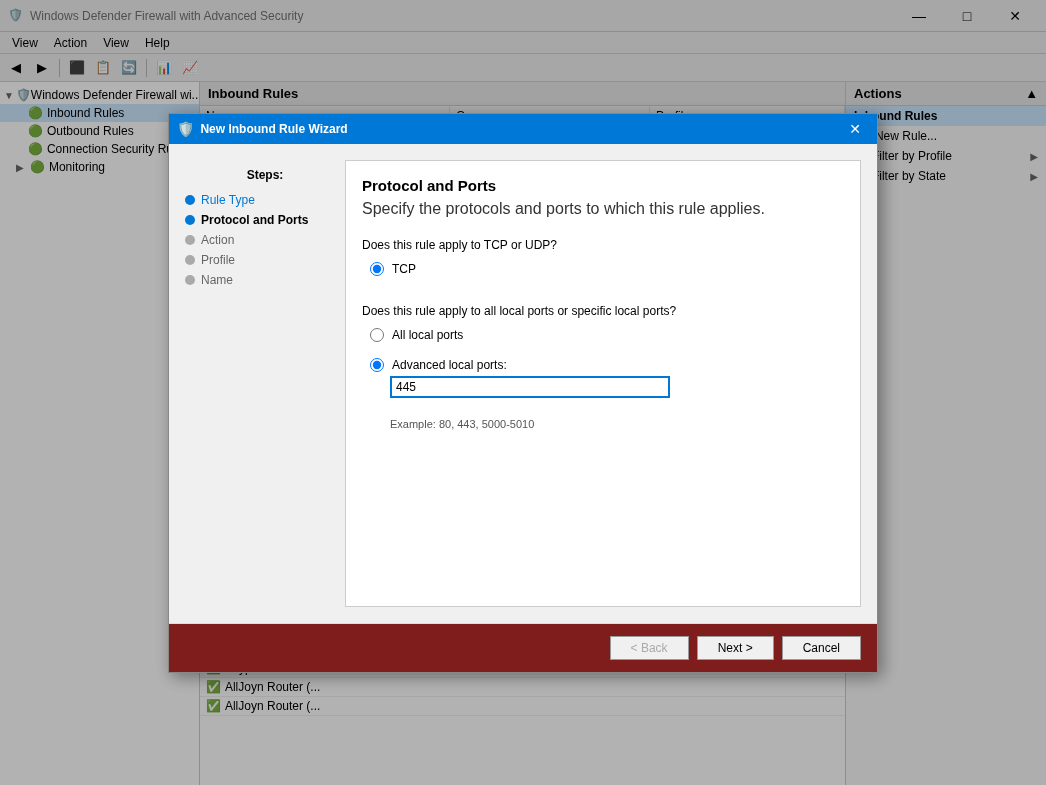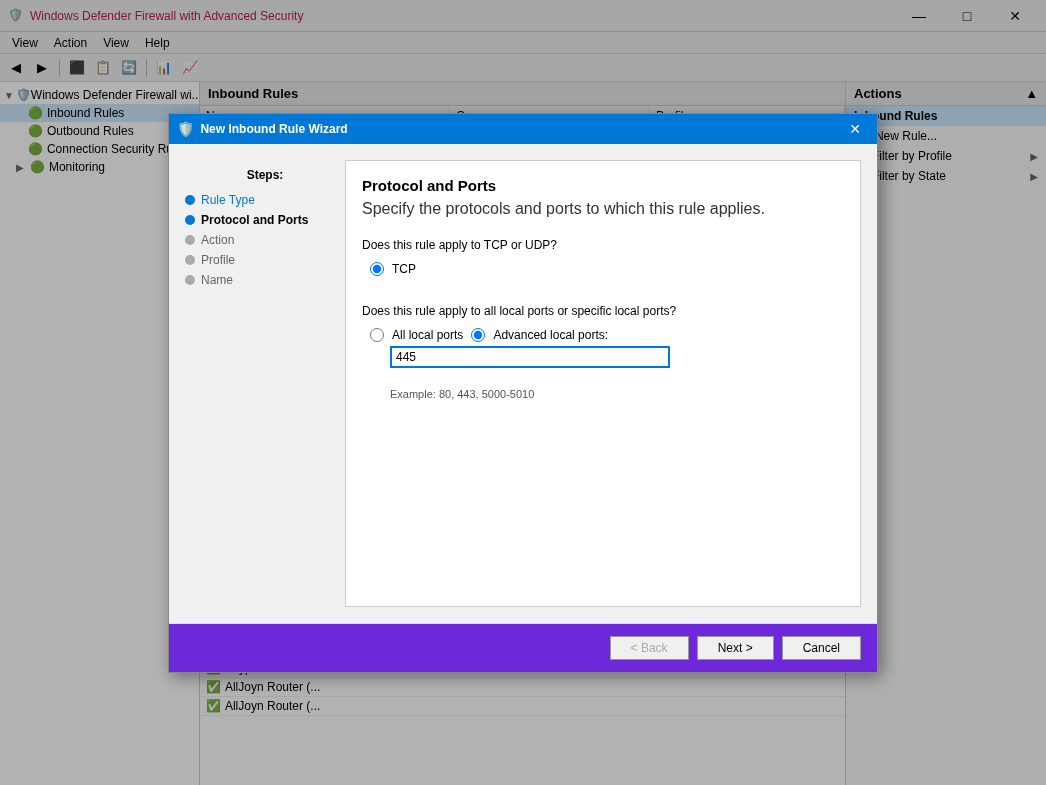--- a/index.html
+++ b/index.html
@@ -9,21 +9,21 @@
     .title-bar {
       background: #f0f0f0;
       height: 32px;
       display: flex;
       align-items: center;
       padding: 0 8px;
       border-bottom: 1px solid #ccc;
       user-select: none;
     }
     .title-bar-icon { width: 16px; height: 16px; margin-right: 6px; }
-    .title-bar-text { flex: 1; font-size: 12px; color: #be185d; }
+    .title-bar-text { flex: 1; font-size: 12px; color: #737373; }
     .title-bar-buttons { display: flex; gap: 2px; }
     .title-bar-btn {
       width: 46px; height: 32px; border: none; background: transparent;
       font-size: 14px; cursor: pointer; display: flex; align-items: center; justify-content: center;
     }
 
     
     .menu-bar {
       background: #f0f0f0;
       height: 22px;
@@ -219,39 +219,39 @@
     .content-panel-title { font-size: 15px; font-weight: bold; margin-bottom: 6px; }
     .content-panel-desc { font-size: 16px; color: #333; margin-bottom: 20px; }
 
     .section-question { font-size: 12px; font-weight: normal; margin-bottom: 10px; color: #000; }
 
     .radio-group { display: flex; flex-direction: column; gap: 8px; margin-bottom: 20px; margin-left: 8px; }
     .radio-item { display: flex; align-items: center; gap: 8px; cursor: pointer; font-size: 12px; }
     .radio-input { width: 14px; height: 14px; cursor: pointer; }
 
     .ports-section { margin-top: 8px; }
-    .ports-radio-group { display: flex; flex-direction: row; gap: 8px; margin-left: 8px; }
+    .ports-radio-group { display: flex; flex-direction: column; gap: 16px; margin-left: 8px; }
     .ports-input-row { display: flex; align-items: center; gap: 8px; margin-left: 28px; margin-top: 4px; }
     .ports-input {
       border: 2px solid #0078d7;
       padding: 2px 4px;
       font-size: 12px;
       width: 280px;
       outline: none;
     }
     .ports-example { font-size: 11px; color: #555; margin-left: 28px; margin-top: 20px; }
 
     
     .modal-footer {
       display: flex;
       justify-content: flex-end;
       padding: 12px 16px;
       gap: 8px;
       border-top: 1px solid #ddd;
-      background: #6d28d9;
+      background: #7f1d1d;
     }
     .footer-btn {
       padding: 4px 20px;
       font-size: 12px;
       border: 1px solid #999;
       background: #f0f0f0;
       cursor: pointer;
       min-width: 75px;
     }
     .footer-btn:disabled { color: #aaa; cursor: default; }

